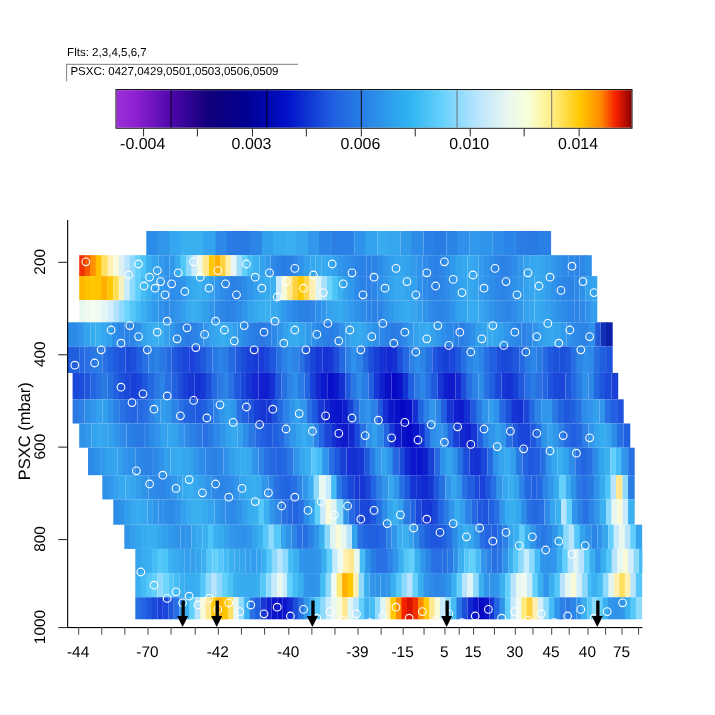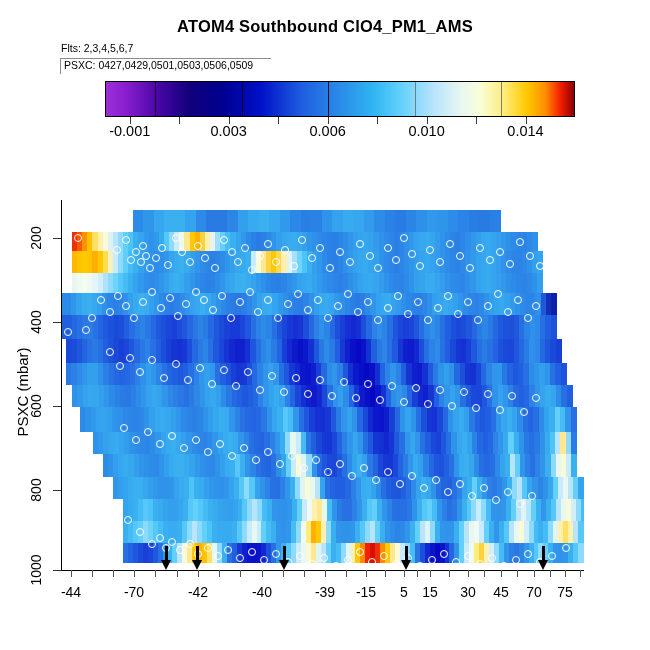--- a/index.html
+++ b/index.html
@@ -58,21 +58,20 @@
   .arrow .shaft{position:absolute;left:4px;top:0;width:2.6px;height:17px;background:#000;}
   .arrow .head{position:absolute;left:0;top:14px;width:0;height:0;
                border-left:5px solid transparent;border-right:5px solid transparent;
                border-top:10px solid #000;}
 </style>
 </head>
 <body>
 
 <div id="root">
 
-  <div class="title">ATOM4 Southbound ClO4_PM1_AMS</div>
 
   <div class="flts">Flts: 2,3,4,5,6,7</div>
   <div class="mmdd-box"></div>
   <div class="mmdd">PSXC: 0427,0429,0501,0503,0506,0509</div>
 
   <div class="cbar-wrap">
     <div class="cbar">
       <div class="cbar-grad" id="cbar-grad" style="background: linear-gradient(to right, rgb(155, 48, 217) 0%, rgb(139, 31, 208) 4%, rgb(74, 6, 168) 11%, rgb(16, 0, 122) 18%, rgb(0, 0, 145) 25%, rgb(0, 16, 200) 33%, rgb(31, 95, 224) 42%, rgb(42, 140, 232) 50%, rgb(47, 180, 242) 57%, rgb(99, 208, 251) 63%, rgb(184, 228, 253) 70%, rgb(232, 247, 240) 76%, rgb(248, 255, 216) 80%, rgb(255, 236, 122) 85%, rgb(255, 200, 0) 90%, rgb(255, 138, 0) 94%, rgb(245, 32, 0) 97%, rgb(142, 0, 0) 100%);"></div>
       <div id="cbar-seps">
           <div class="cb-sep" style="left: 10.5%;"></div>
@@ -88,21 +87,21 @@
       <div class="cb-tick" style="left: 74.2105px;"></div>
       <div class="cb-tick" style="left: 123.684px;"></div>
       <div class="cb-tick" style="left: 173.158px;"></div>
       <div class="cb-tick" style="left: 222.632px;"></div>
       <div class="cb-tick" style="left: 272.105px;"></div>
       <div class="cb-tick" style="left: 321.579px;"></div>
       <div class="cb-tick" style="left: 371.053px;"></div>
       <div class="cb-tick" style="left: 420.526px;"></div>
     </div>
   <div class="cb-labels" id="cb-labels">
-      <div class="cb-lab" style="left: 129.737px;">-0.001</div>
+      <div class="cb-lab" style="left: 129.737px;">-0.004</div>
       <div class="cb-lab" style="left: 228.684px;">0.003</div>
       <div class="cb-lab" style="left: 327.632px;">0.006</div>
       <div class="cb-lab" style="left: 426.579px;">0.010</div>
       <div class="cb-lab" style="left: 525.526px;">0.014</div>
     </div>
 
   <div class="plot">
     <div class="pane" id="pane">
         <div class="cell" style="left: 72px; top: 10px; width: 11.1857px; height: 22px; background: rgb(42, 140, 232);"></div>
         <div class="cell" style="left: 82.4857px; top: 10px; width: 11.1857px; height: 22px; background: rgb(47, 150, 234);"></div>
@@ -1795,21 +1794,21 @@
       <div class="xlab" style="left: 71px;">-44</div>
       <div class="xlab" style="left: 134px;">-70</div>
       <div class="xlab" style="left: 198px;">-42</div>
       <div class="xlab" style="left: 262px;">-40</div>
       <div class="xlab" style="left: 325px;">-39</div>
       <div class="xlab" style="left: 366px;">-15</div>
       <div class="xlab" style="left: 404px;">5</div>
       <div class="xlab" style="left: 430px;">15</div>
       <div class="xlab" style="left: 468px;">30</div>
       <div class="xlab" style="left: 501px;">45</div>
-      <div class="xlab" style="left: 534px;">70</div>
+      <div class="xlab" style="left: 534px;">40</div>
       <div class="xlab" style="left: 565px;">75</div>
     </div>
   <div id="yticks">
       <div class="yt" style="top: 238px;"></div>
       <div class="yt" style="top: 322px;"></div>
       <div class="yt" style="top: 406px;"></div>
       <div class="yt" style="top: 490px;"></div>
       <div class="yt" style="top: 570px;"></div>
     </div>
   <div id="ylabels">

